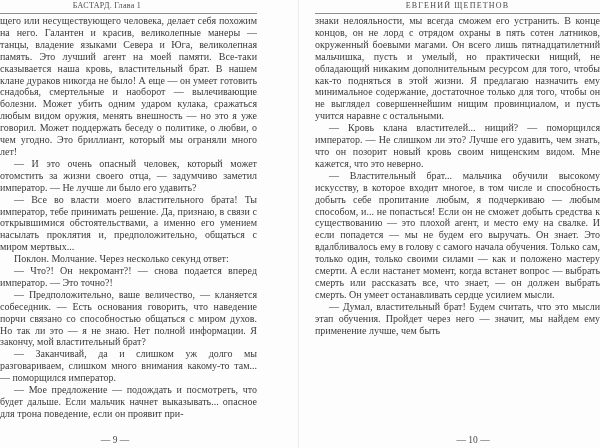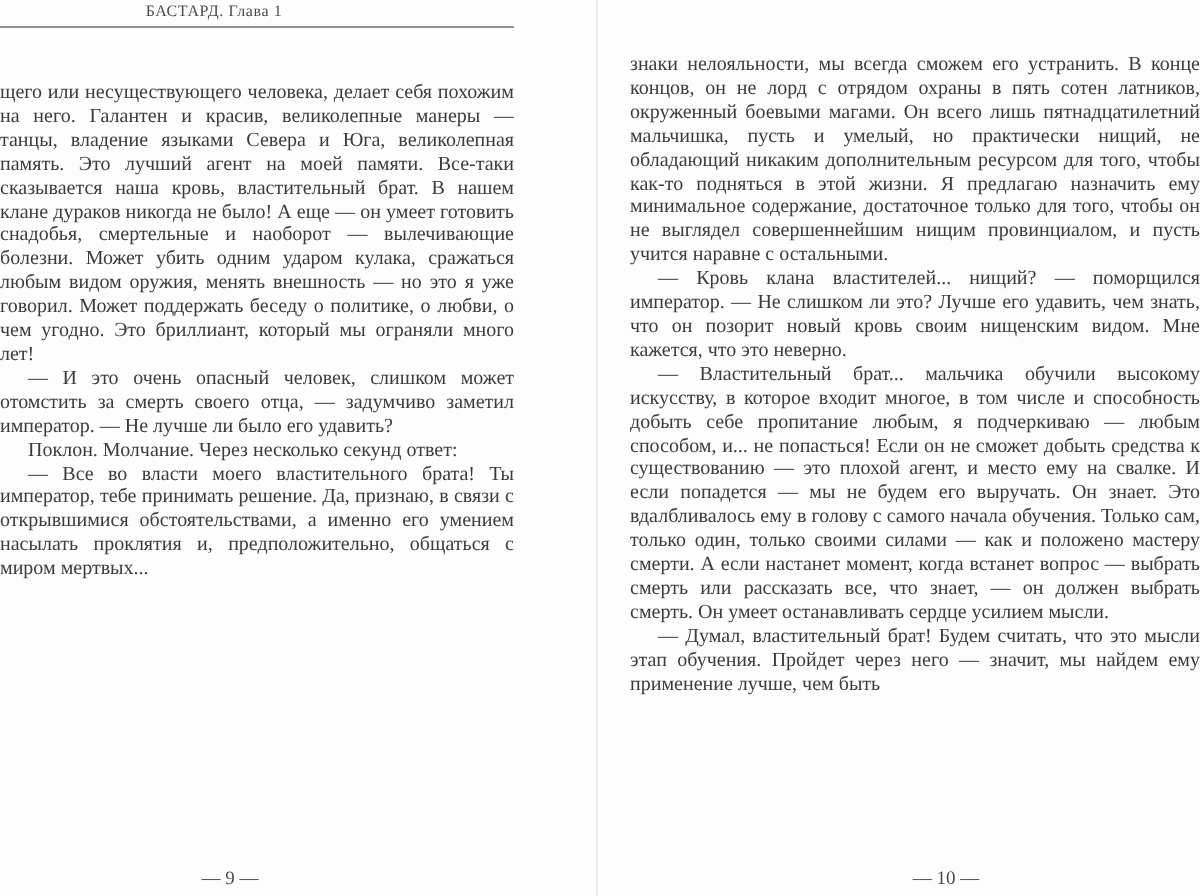--- a/index.html
+++ b/index.html
@@ -33,21 +33,21 @@
     color: #4a4a4a;
     border-bottom: 1px solid var(--header-rule, #8f8f8f);
     white-space: nowrap;
     overflow: hidden;
   }
   
   .page-left .running-header  { padding-right: 43px; letter-spacing: 0.3px; }
   .page-right .running-header { letter-spacing: 1.2px; }
 
   .page-body {
-    margin-top: 27px;
+    margin-top: 1px;
     height: 407px;
     overflow: hidden;
     font-size: 10px;
     line-height: 11.9px;
     text-align: justify;
     text-justify: inter-word;
   }
   .page-body p {
     margin: 0;
     padding: 0;
@@ -79,30 +79,35 @@
     background: var(--page-divider, #ebebeb);
   }
 </style>
 </head>
 <body>
 
 <div class="page page-left">
   <div class="running-header">БАСТАРД. Глава 1</div>
   <div class="page-body">
       <p>щего или несуществующего человека, делает себя похожим на него. Галантен и красив, великолепные манеры — танцы, владение языками Севера и Юга, великолепная память. Это лучший агент на моей памяти. Все-таки сказывается наша кровь, властительный брат. В нашем клане дураков никогда не было! А еще — он умеет готовить снадобья, смертельные и наоборот — вылечивающие болезни. Может убить одним ударом кулака, сражаться любым видом оружия, менять внешность — но это я уже говорил. Может поддержать беседу о политике, о любви, о чем угодно. Это бриллиант, который мы ограняли много лет!</p>
-      <p>— И это очень опасный человек, слишком может отомстить за смерть своего отца, — задумчиво заметил император. — Не лучше ли было его удавить?</p>
+      <p>— И это очень опасный человек, который может отомстить за жизни своего отца, — задумчиво заметил император. — Не лучше ли было его удавить?</p>
+      <p>— Все во власти моего властительного брата! Ты император, тебе принимать решение. Да, признаю, в связи с открывшимися обстоятельствами, а именно его умением насылать проклятия и, предположительно, общаться с миром мертвых...</p>
       <p>Поклон. Молчание. Через несколько секунд ответ:</p>
-      <p>— Все во власти моего властительного брата! Ты император, тебе принимать решение. Да, признаю, в связи с открывшимися обстоятельствами, а именно его умением насылать проклятия и, предположительно, общаться с миром мертвых...</p>
+      <p>— Что?! Он некромант?! — снова подается вперед император. — Это точно?!</p>
+      <p>— Предположительно, ваше величество, — кланяется собеседник. — Есть основания говорить, что наведение порчи связано со способностью общаться с миром духов. Но так ли это — я не знаю. Нет полной информации. Я закончу, мой властительный брат?</p>
+      <p>— Заканчивай, да и слишком уж долго мы разговариваем, слишком много внимания какому-то там... — поморщился император.</p>
+      <p>— Мое предложение — подождать и посмотреть, что будет дальше. Если мальчик начнет выказывать... опасное для трона поведение, если он проявит при-</p>
     </div>
   <div class="page-number">— 9 —</div>
 </div>
 
 <div class="spread-divider"></div>
 
 <div class="page page-right">
+  <div class="running-header">ЕВГЕНИЙ ЩЕПЕТНОВ</div>
   <div class="page-body">
       <p>знаки нелояльности, мы всегда сможем его устранить. В конце концов, он не лорд с отрядом охраны в пять сотен латников, окруженный боевыми магами. Он всего лишь пятнадцатилетний мальчишка, пусть и умелый, но практически нищий, не обладающий никаким дополнительным ресурсом для того, чтобы как-то подняться в этой жизни. Я предлагаю назначить ему минимальное содержание, достаточное только для того, чтобы он не выглядел совершеннейшим нищим провинциалом, и пусть учится наравне с остальными.</p>
       <p>— Кровь клана властителей... нищий? — поморщился император. — Не слишком ли это? Лучше его удавить, чем знать, что он позорит новый кровь своим нищенским видом. Мне кажется, что это неверно.</p>
       <p>— Властительный брат... мальчика обучили высокому искусству, в которое входит многое, в том числе и способность добыть себе пропитание любым, я подчеркиваю — любым способом, и... не попасться! Если он не сможет добыть средства к существованию — это плохой агент, и место ему на свалке. И если попадется — мы не будем его выручать. Он знает. Это вдалбливалось ему в голову с самого начала обучения. Только сам, только один, только своими силами — как и положено мастеру смерти. А если настанет момент, когда встанет вопрос — выбрать смерть или рассказать все, что знает, — он должен выбрать смерть. Он умеет останавливать сердце усилием мысли.</p>
       <p>— Думал, властительный брат! Будем считать, что это мысли этап обучения. Пройдет через него — значит, мы найдем ему применение лучше, чем быть</p>
     </div>
   <div class="page-number">— 10 —</div>
 </div>
 
 </body></html>

